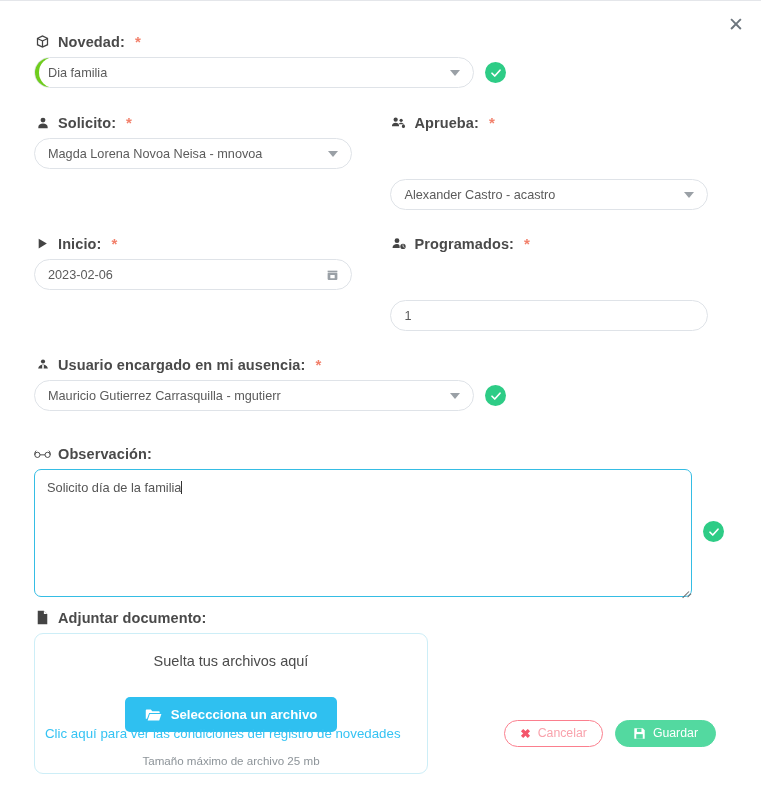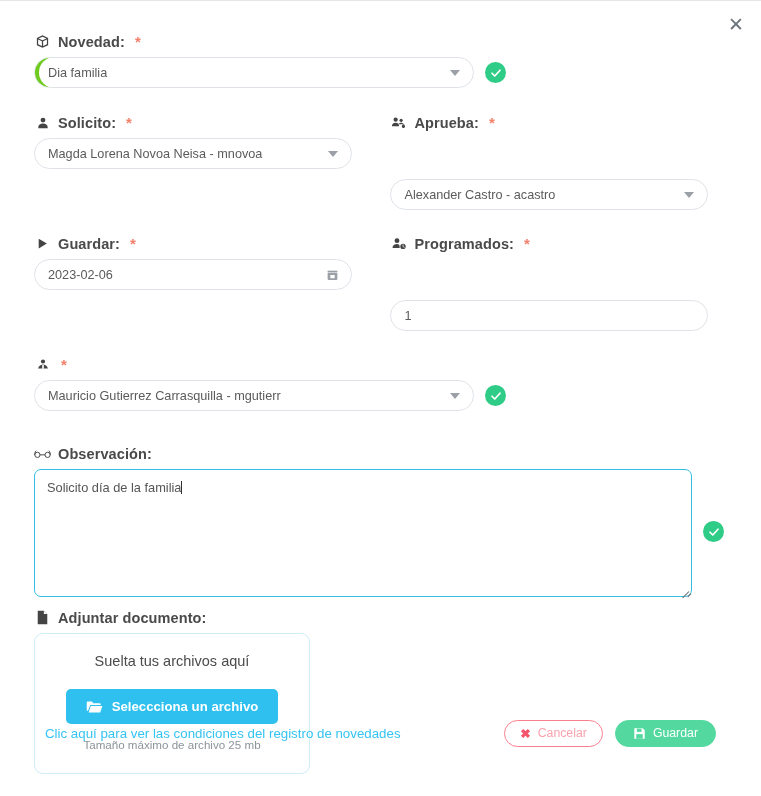--- a/index.html
+++ b/index.html
@@ -166,29 +166,30 @@
     height: 1px;
     background: #6b6b6b;
     transform-origin: right;
   }
   .resize-grip i:nth-child(1){ bottom:2px; width:9px; transform: rotate(-45deg); }
   .resize-grip i:nth-child(2){ bottom:2px; width:5px; transform: rotate(-45deg) translate(0,3px); }
   .ta-check { margin-top: 52px; }
 
   
   .dropzone {
-    width: 276px;
+    width: 394px;
     height: 141px;
     border: 1px solid #cdeef7;
     border-radius: 9px;
     background: #fff;
     display: flex;
     flex-direction: column;
     align-items: center;
     padding-top: 19px;
+    gap: 8px;
   }
   .dz-title { font-size: 14.5px; color: #4b4b4b; }
   .dz-btn {
     margin-top: 20px;
     height: 35px;
     padding: 0 20px;
     border: none;
     border-radius: 5px;
     background: #2fc0f0;
     color: #fff;
@@ -319,21 +320,21 @@
     </div>
 
     <div class="row" style="margin-top:15px">
       <div class="col col-left fld">
         <label class="fl">
           <span class="ico">
             <svg width="13" height="13" viewBox="0 0 24 24" fill="#444">
                 <path d="M5 3l15 9-15 9z"></path>
               </svg>
           </span>
-          <span>Guardar:</span>
+          <span>Inicio:</span>
           <span class="req">*</span>
         </label>
         <div class="input w-half">
           <span>2023-02-06</span>
           <span class="cal-ico">
             <svg width="13" height="13" viewBox="0 0 24 24" fill="#9aa0a6">
                 <rect x="3" y="4" width="18" height="3"></rect>
                 <rect x="3" y="8" width="18" height="13" rx="1.5"></rect>
                 <rect x="8" y="12" width="8" height="6" fill="#fff"></rect>
               </svg>
@@ -363,20 +364,21 @@
     <div class="row" style="margin-top:15px">
       <div class="col col-full fld">
         <label class="fl">
           <span class="ico">
             <svg width="14" height="14" viewBox="0 0 24 24" fill="#444">
                 <circle cx="12" cy="6" r="3.6"></circle>
                 <path d="M12 11c-3.2 0-6 1.6-7.2 4L3.6 18h16.8l-1.2-3c-1.2-2.4-4-4-7.2-4z"></path>
                 <rect x="10.6" y="11.6" width="2.8" height="7" fill="#fff"></rect>
               </svg>
           </span>
+          <span>Usuario encargado en mi ausencia:</span>
           <span class="req">*</span>
         </label>
         <div class="ctrl-wrap">
           <div class="select w-full">
             <span>Mauricio Gutierrez Carrasquilla - mgutierr</span>
             <span class="caret"></span>
           </div>
           <span class="ok-check">
             <svg width="12" height="12" viewBox="0 0 24 24" fill="none" stroke="#fff" stroke-width="3.4" stroke-linecap="round" stroke-linejoin="round">
                 <polyline points="4,12.5 9.5,18 20,6.5"></polyline>

